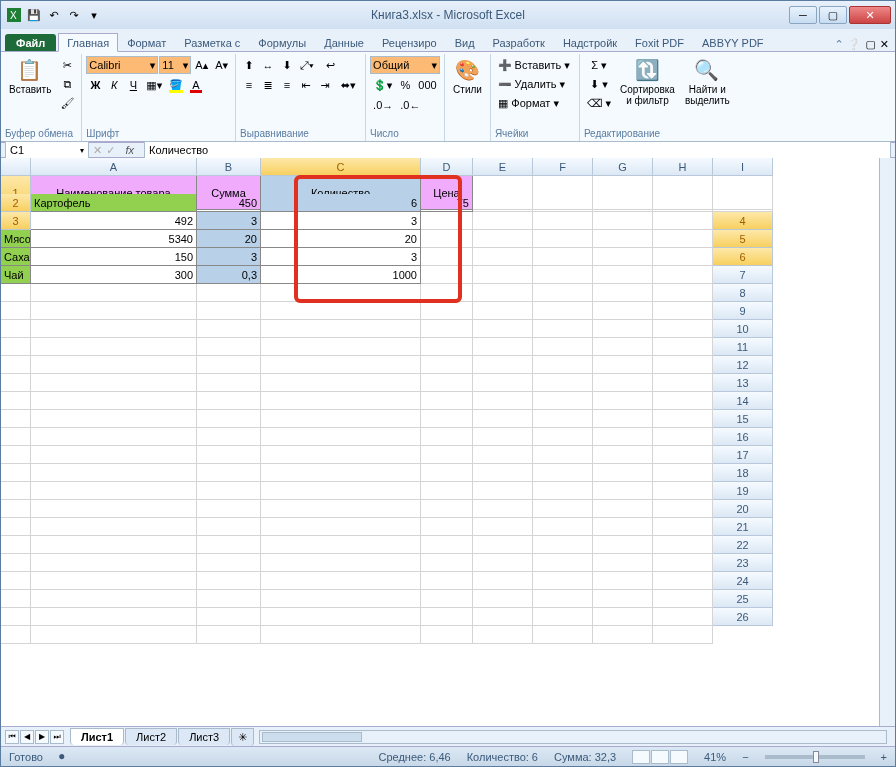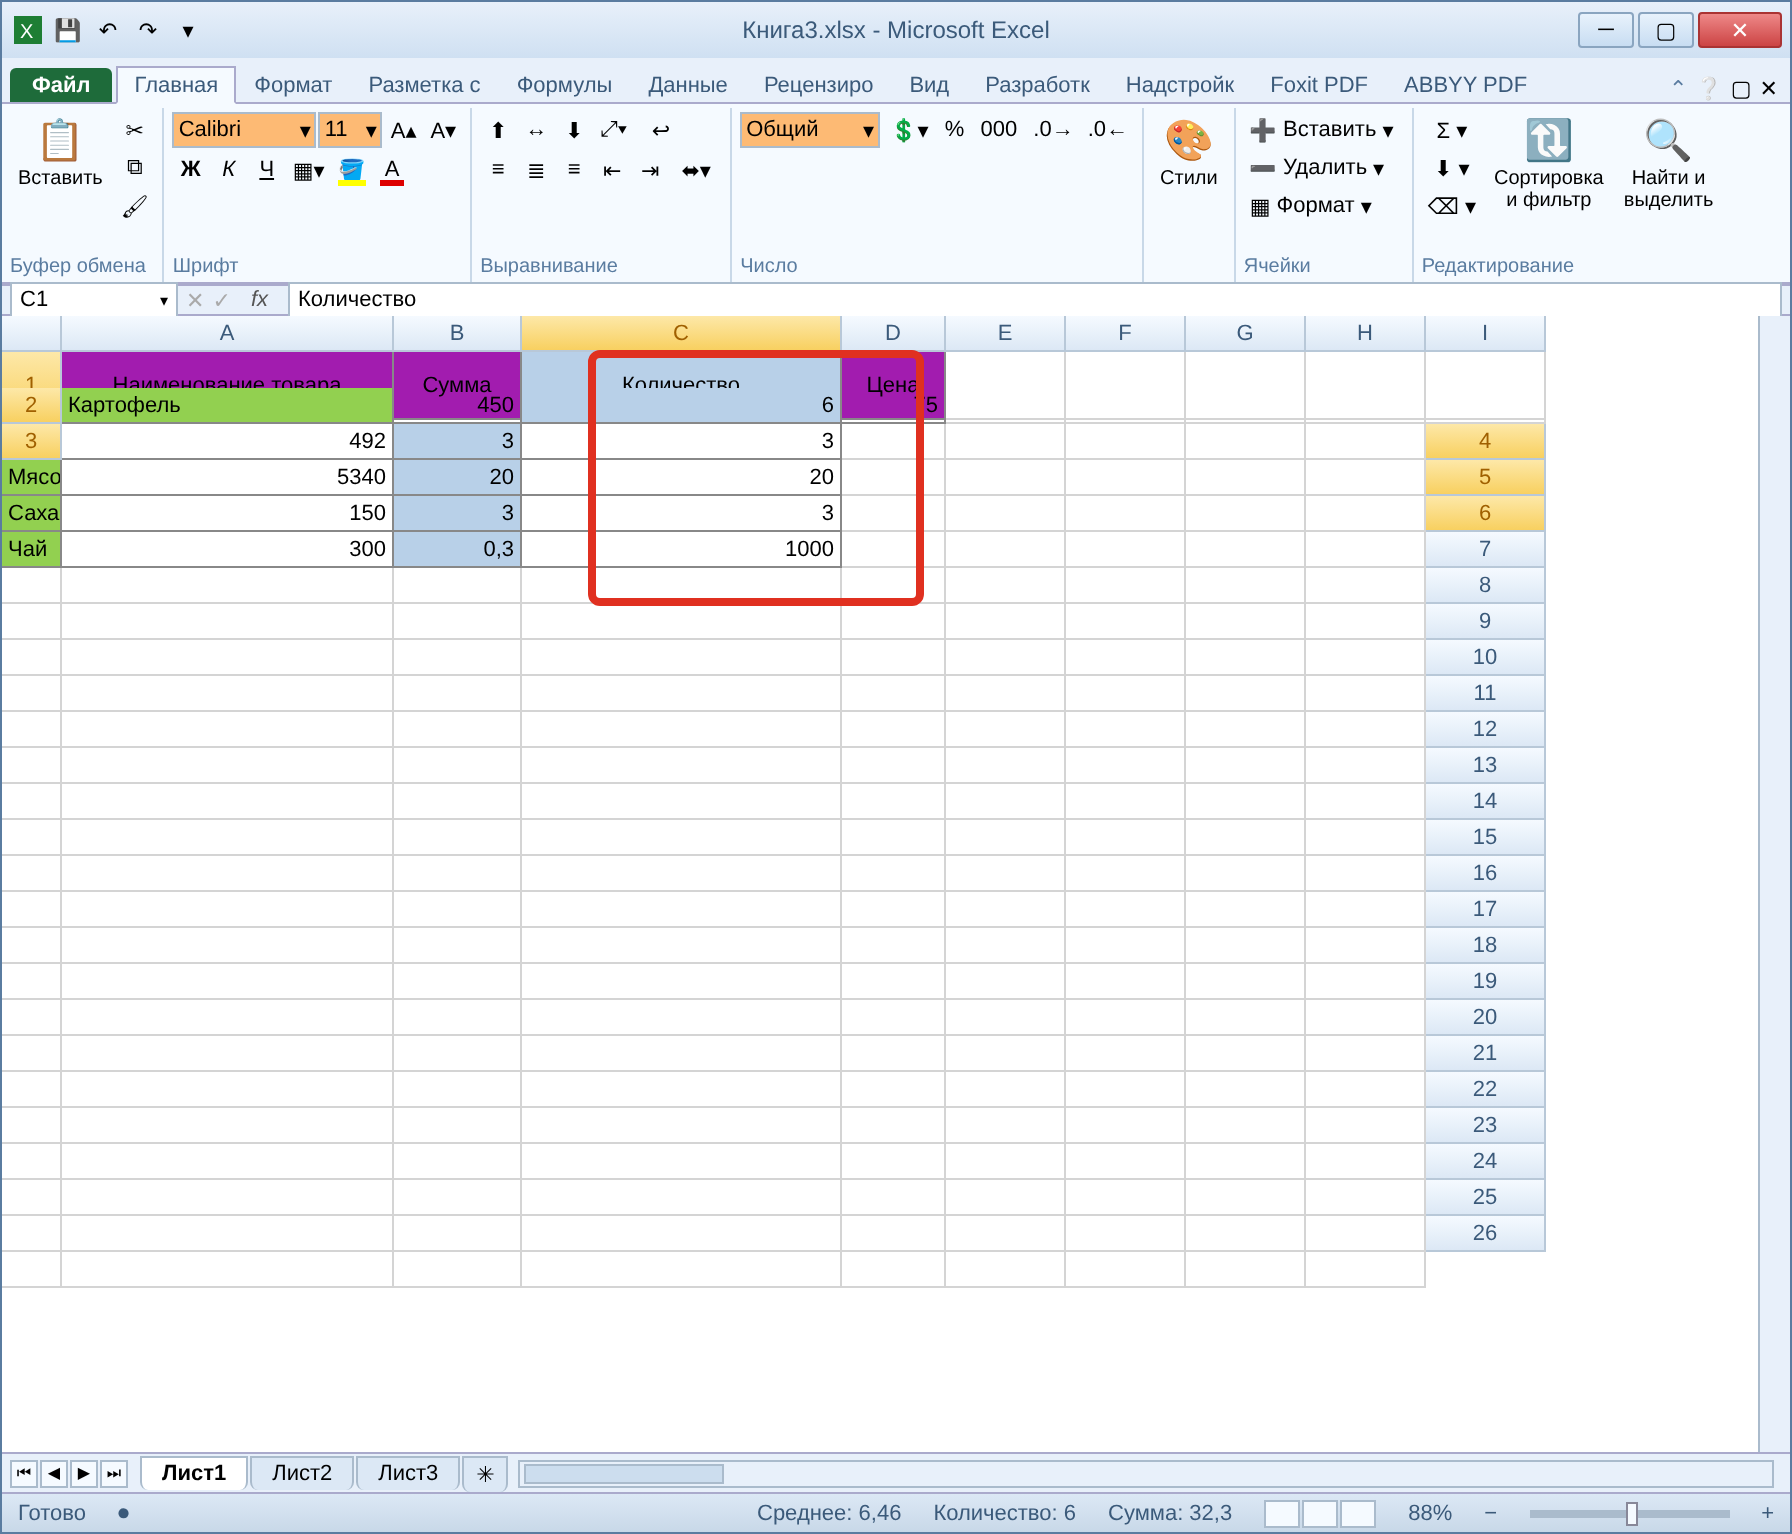--- a/index.html
+++ b/index.html
@@ -33,21 +33,21 @@
 .fx { font-style: italic; color: #555; padding: 0 6px; }
 .formula-input { flex: 1; height: 18px; border: 1px solid #abc; background: #fff; padding: 0 4px; display: flex; align-items: center; }
 .sheet-area { flex: 1; position: relative; overflow: hidden; background: #fff; }
 .grid { display: grid; grid-template-columns: 30px 166px 64px 160px 52px repeat(5, 60px); grid-auto-rows: 18px; }
 .hdr { background: linear-gradient(#f5faff, #dce8f5); border: 1px solid #b8c8d8; border-top: none; border-left: none; display: flex; align-items: center; justify-content: center; font-size: 11px; color: #3b5a7a; position: relative; }
 .hdr.sel { background: linear-gradient(#fde8a8, #f8d060); color: #a06000; }
 .rowhdr { background: linear-gradient(#f5faff, #dce8f5); border: 1px solid #b8c8d8; border-top: none; border-left: none; display: flex; align-items: center; justify-content: center; font-size: 11px; color: #3b5a7a; }
 .rowhdr.sel { background: linear-gradient(#fde8a8, #f8d060); color: #a06000; }
 .cell { border-right: 1px solid #d4d4d4; border-bottom: 1px solid #d4d4d4; padding: 0 3px; display: flex; align-items: center; font-size: 11px; overflow: hidden; white-space: nowrap; }
 .cell.num { justify-content: flex-end; }
-.yellow { background: #a21caf; }
+.yellow { background: #f0abfc; }
 .green { background: #92d050; }
 .sel { background: #b8d0e8; }
 .grid > :nth-child(n+11):nth-child(-n+20) { height: 34px; }
 .selection-outline { position: absolute; border: 4px solid #e03020; border-radius: 6px; pointer-events: none; top: 17px; left: 293px; width: 168px; height: 128px; }
 .sheet-tabs { height: 20px; background: #e8f0fa; border-top: 1px solid #aac; display: flex; align-items: center; padding: 0 4px; font-size: 11px; }
 .sheet-nav { display: flex; gap: 1px; margin-right: 6px; }
 .nav-btn { width: 14px; height: 14px; border: 1px solid #abc; background: #f5faff; display: flex; align-items: center; justify-content: center; cursor: pointer; font-size: 8px; }
 .sheet-tab { padding: 2px 10px; background: #fff; border: 1px solid #abc; border-bottom: none; border-radius: 0 0 4px 4px; cursor: pointer; margin-right: 1px; }
 .sheet-tab.active { background: #fff; font-weight: bold; }
 .sheet-tab.inactive { background: #dce8f5; }
@@ -165,21 +165,21 @@
             <div class="ctrl-btn">≡</div>
             <div class="ctrl-btn">⇤</div>
             <div class="ctrl-btn">⇥</div>
             <div class="ctrl-btn" style="width:26px">⬌▾</div>
           </div>
         </div>
         <div class="group-label">Выравнивание</div>
       </div>
 
       <div class="group">
-        <div class="group-body" style="gap:2px">
+        <div class="group-body" style="flex-direction:column;gap:2px">
           <div class="combo" style="width:70px">
               <span>Общий</span>
               <span style="margin-left:auto">▾</span>
             </div>
           <div class="ctrl-row">
             <div class="ctrl-btn">💲▾</div>
             <div class="ctrl-btn">%</div>
             <div class="ctrl-btn">000</div>
           </div>
           <div class="ctrl-row">
@@ -541,20 +541,20 @@
     <span>Готово</span>
     <span>⏺</span>
     <span style="margin-left:auto">Среднее: 6,46</span>
     <span>Количество: 6</span>
     <span>Сумма: 32,3</span>
     <div class="view-btns">
       <div class="view-btn"></div>
       <div class="view-btn"></div>
       <div class="view-btn"></div>
     </div>
-    <span>88%</span>
+    <span>41%</span>
     <span>−</span>
     <div class="zoom-slider">
         <div class="zoom-thumb"></div>
       </div>
     <span>+</span>
   </div>
 </div>
 
 </body></html>

